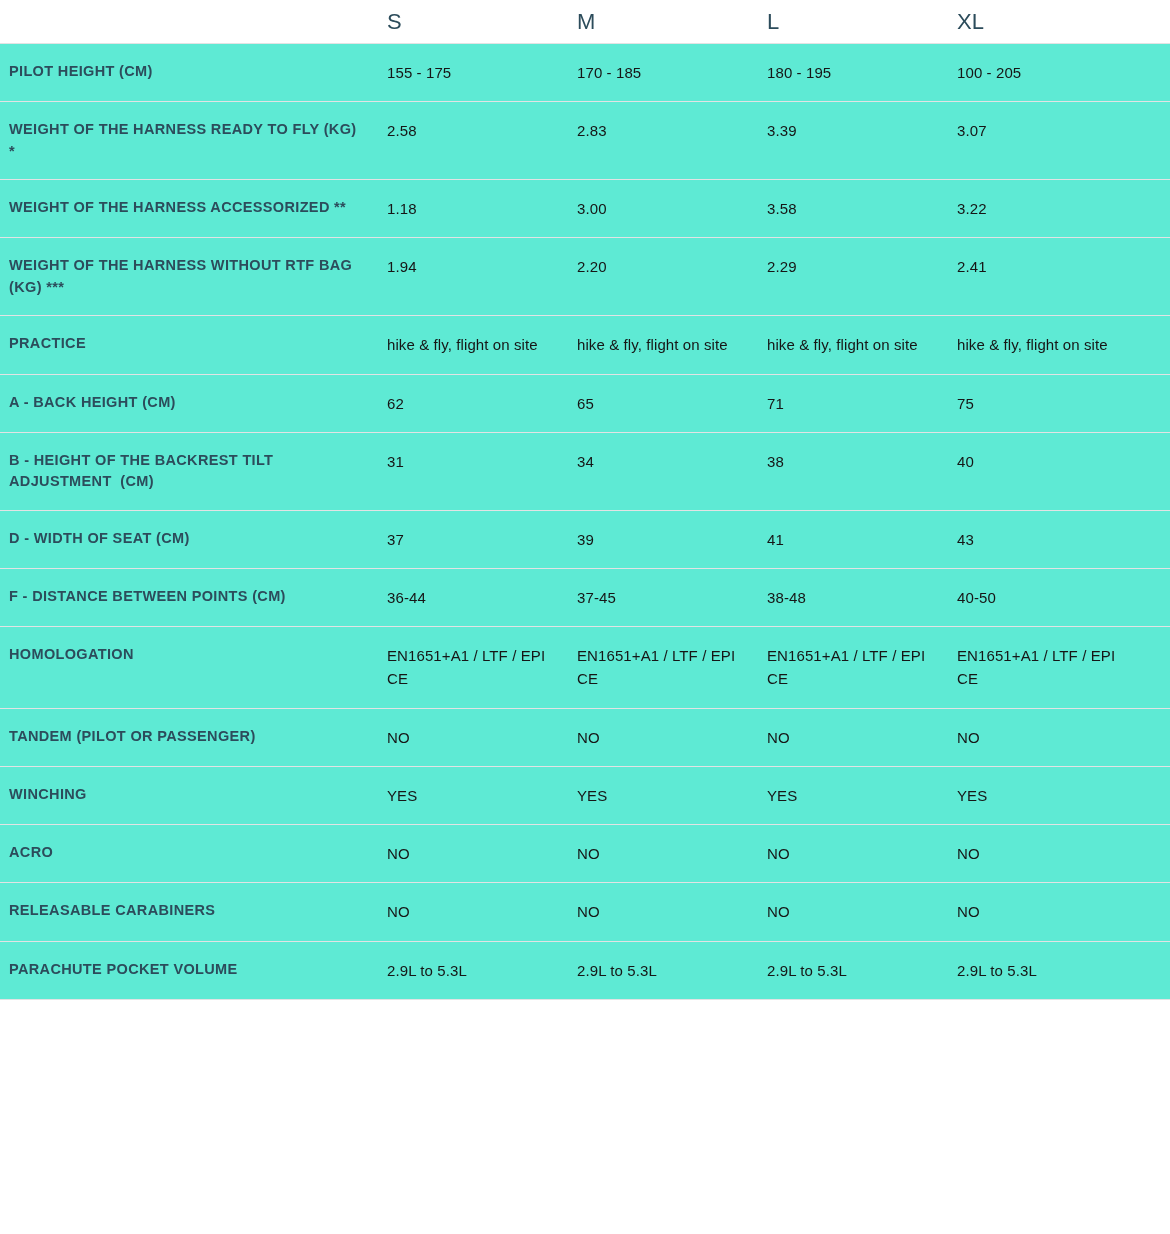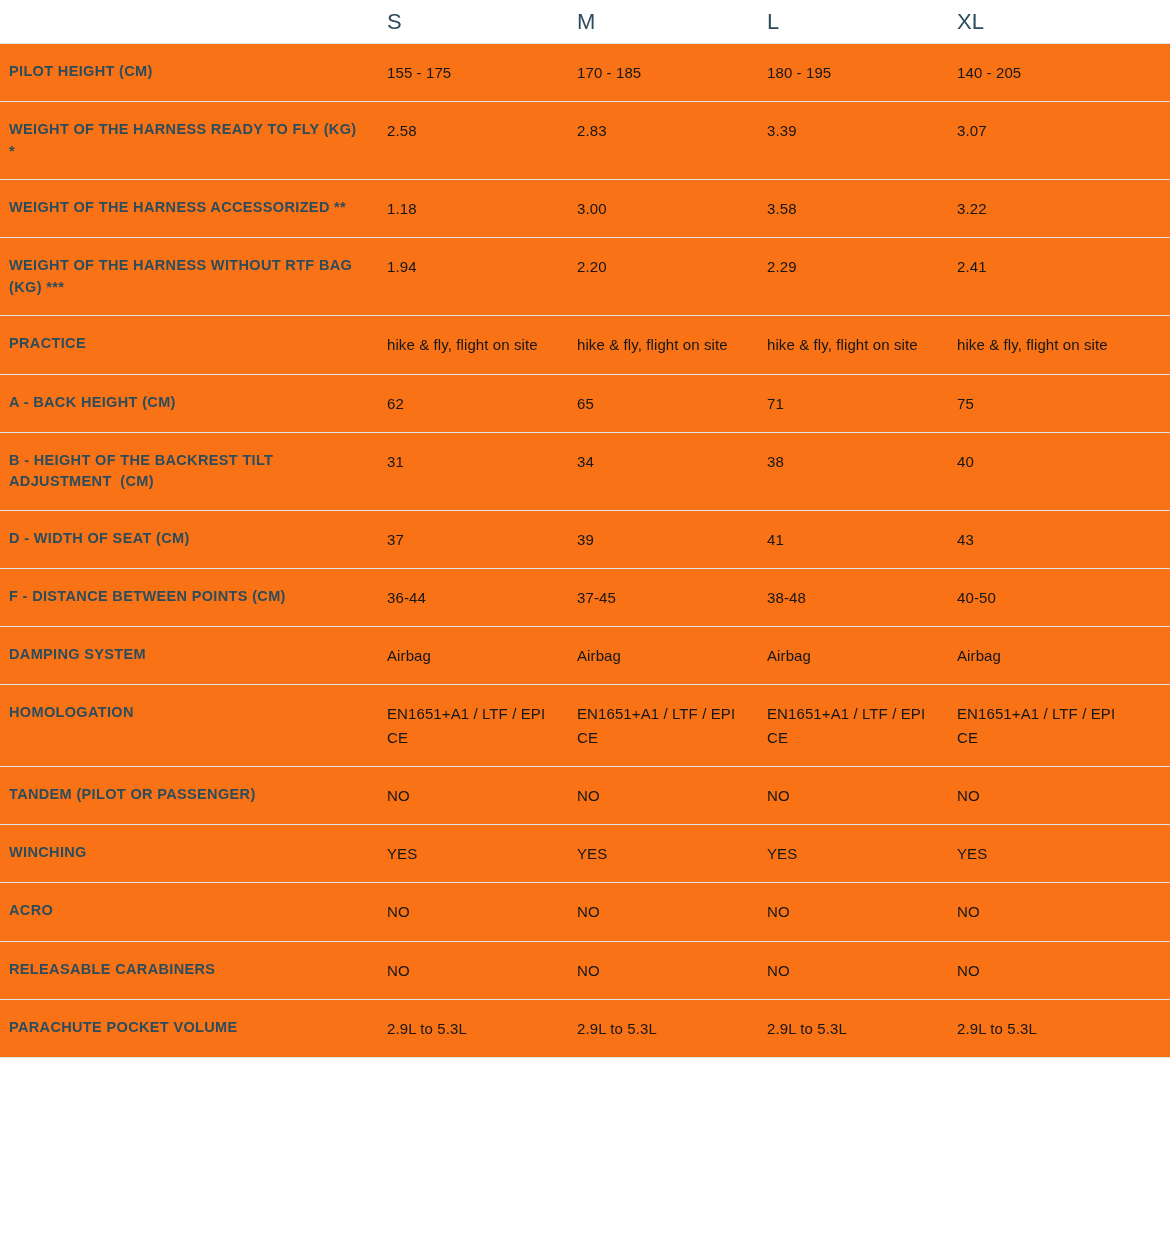--- a/index.html
+++ b/index.html
@@ -41,21 +41,21 @@
     font-size: 22px;
     font-weight: 400;
     letter-spacing: 0.2px;
     line-height: 1;
     padding-left: 9px;
   }
   th.blank-head { padding-left: 9px; }
   th.tail-head  { border-bottom: 1px solid #e2e3e4; }
 
   
-  tbody tr { background: #f97316; }
+  tbody tr { background: #5eead4; }
   tbody td {
     border: 0;
     border-bottom: 1px solid #e2e3e4;
     padding: 17px 18px 17px 9px;
     vertical-align: top;
     text-align: left;
   }
   tbody td.tail-cell { padding: 0; }
 
   td.row-label {
@@ -102,21 +102,21 @@
       <th class="size-head">XL</th>
       <th class="tail-head"></th>
     </tr>
   </thead>
   <tbody id="spec-body">
       <tr>
         <td class="row-label">PILOT HEIGHT (CM)</td>
         <td class="row-value">155 - 175</td>
         <td class="row-value">170 - 185</td>
         <td class="row-value">180 - 195</td>
-        <td class="row-value">140 - 205</td>
+        <td class="row-value">100 - 205</td>
         <td class="tail-cell"></td>
       </tr>
       <tr>
         <td class="row-label">WEIGHT OF THE HARNESS READY TO FLY (KG) *</td>
         <td class="row-value">2.58</td>
         <td class="row-value">2.83</td>
         <td class="row-value">3.39</td>
         <td class="row-value">3.07</td>
         <td class="tail-cell"></td>
       </tr>
@@ -170,28 +170,20 @@
       </tr>
       <tr>
         <td class="row-label">F - DISTANCE BETWEEN POINTS (CM)</td>
         <td class="row-value">36-44</td>
         <td class="row-value">37-45</td>
         <td class="row-value">38-48</td>
         <td class="row-value">40-50</td>
         <td class="tail-cell"></td>
       </tr>
       <tr>
-        <td class="row-label">DAMPING SYSTEM</td>
-        <td class="row-value">Airbag</td>
-        <td class="row-value">Airbag</td>
-        <td class="row-value">Airbag</td>
-        <td class="row-value">Airbag</td>
-        <td class="tail-cell"></td>
-      </tr>
-      <tr>
         <td class="row-label">HOMOLOGATION</td>
         <td class="row-value">EN1651+A1 / LTF / EPI CE</td>
         <td class="row-value">EN1651+A1 / LTF / EPI CE</td>
         <td class="row-value">EN1651+A1 / LTF / EPI CE</td>
         <td class="row-value">EN1651+A1 / LTF / EPI CE</td>
         <td class="tail-cell"></td>
       </tr>
       <tr>
         <td class="row-label">TANDEM (PILOT OR PASSENGER)</td>
         <td class="row-value">NO</td>

